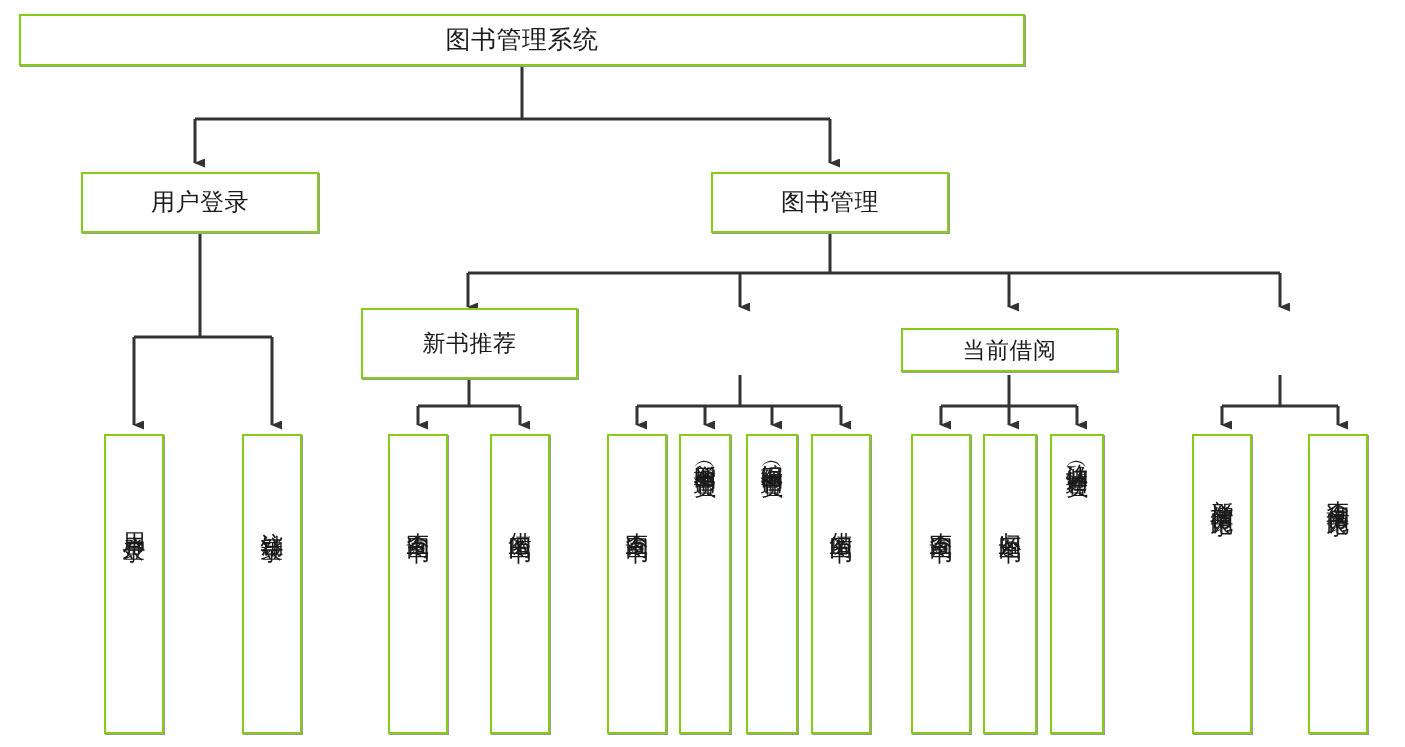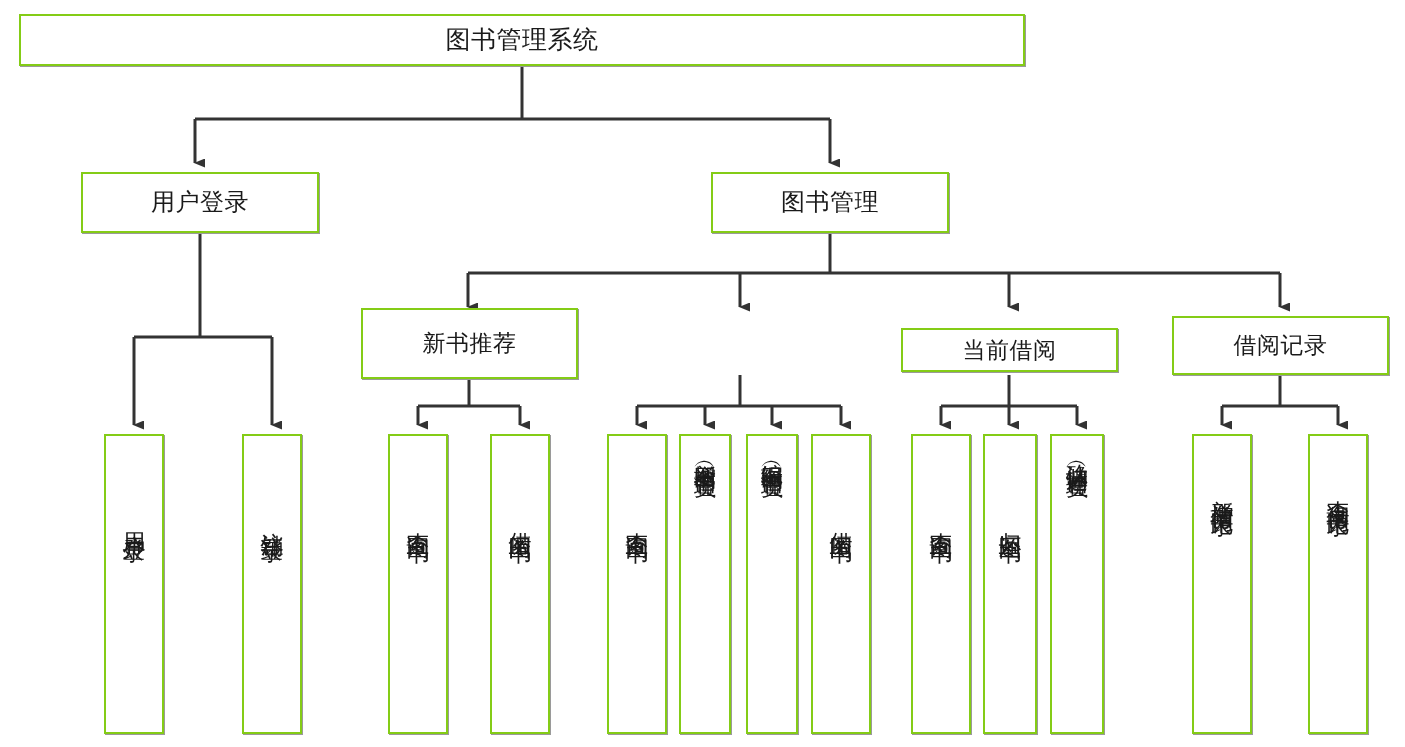--- a/index.html
+++ b/index.html
@@ -152,23 +152,20 @@
 
   <div class="node node-group" style="left:361px; top:308px; width:217px; height:71px;">
     <span class="node-label">新书推荐</span>
   </div>
 
 
   <div class="node node-group" style="left:901px; top:316px; width:217px; height:44px;margin-top:12px;">
     <span class="node-label">当前借阅</span>
   </div>
 
-  <div class="node node-group" style="left:1172px; top:316px; width:217px; height:59px;">
-    <span class="node-label">借阅记录</span>
-  </div>
 
   <div class="node node-leaf" style="left:104px; top:434px; width:60px; height:300px; padding-top:78px;">
     <span class="node-label">用户登录</span>
   </div>
 
   <div class="node node-leaf" style="left:242px; top:434px; width:60px; height:300px; padding-top:78px;">
     <span class="node-label">注销登录</span>
   </div>
 
   <div class="node node-leaf" style="left:388px; top:434px; width:60px; height:300px; padding-top:78px;">

